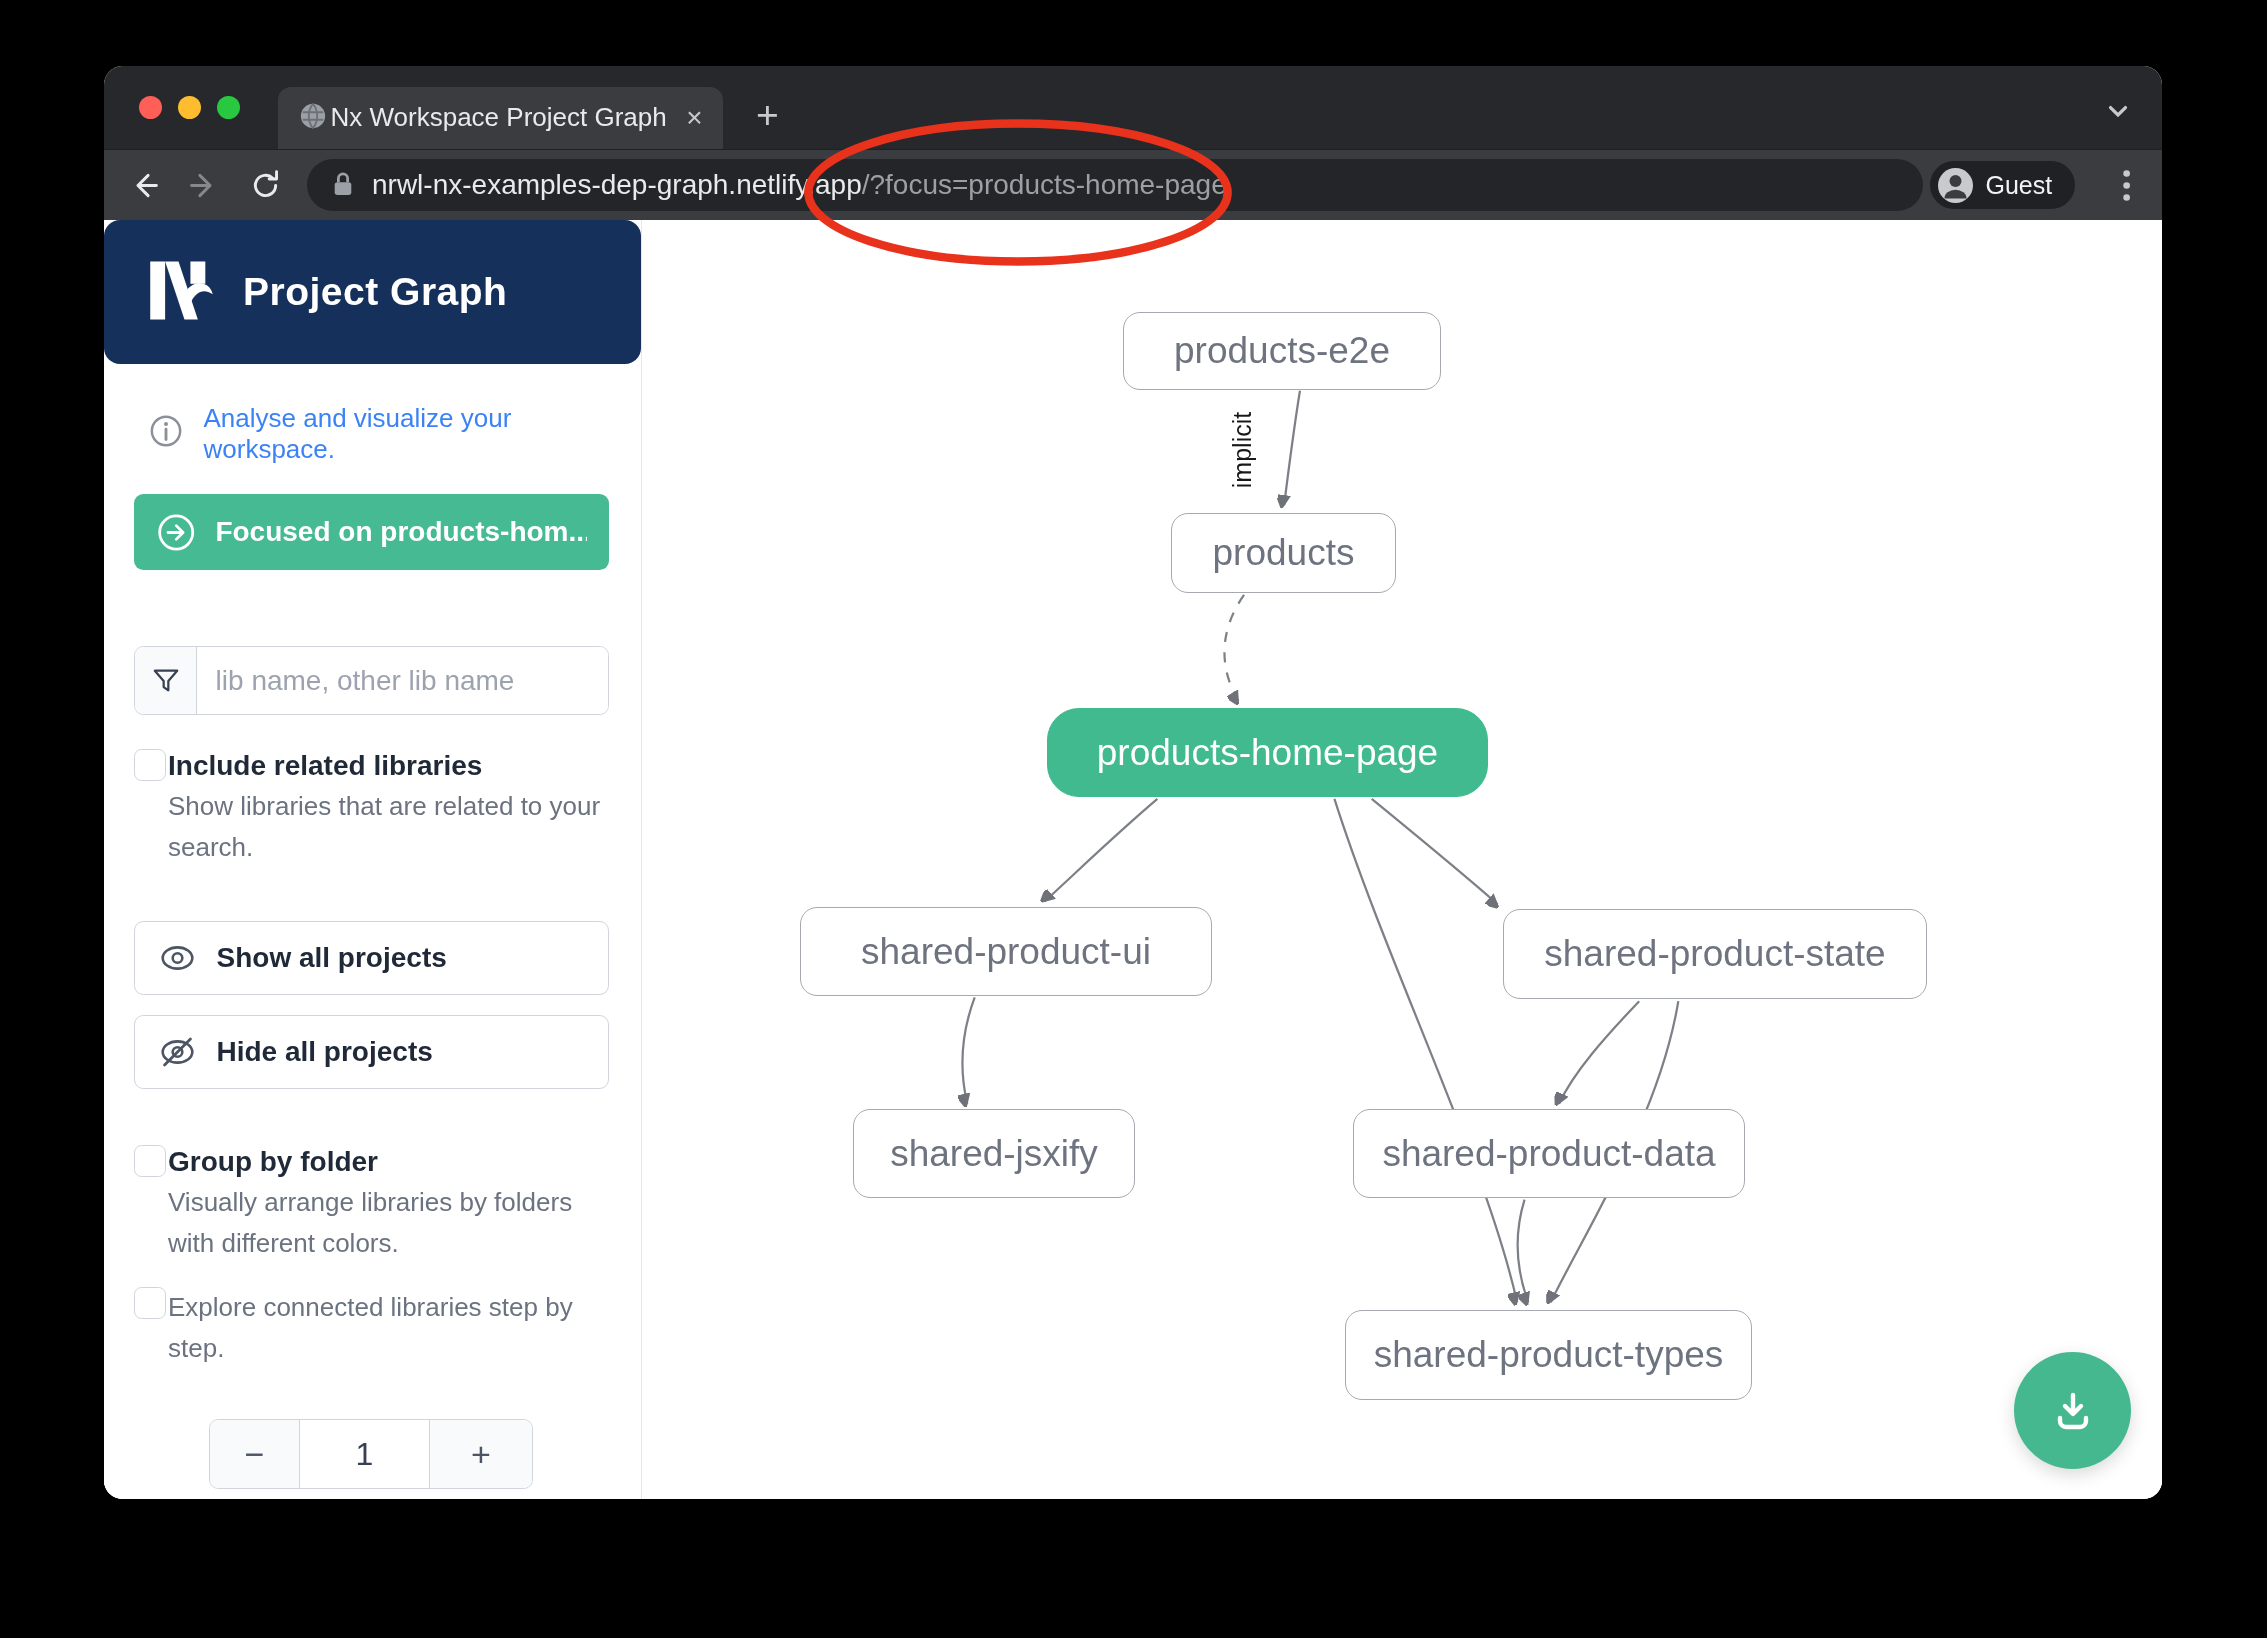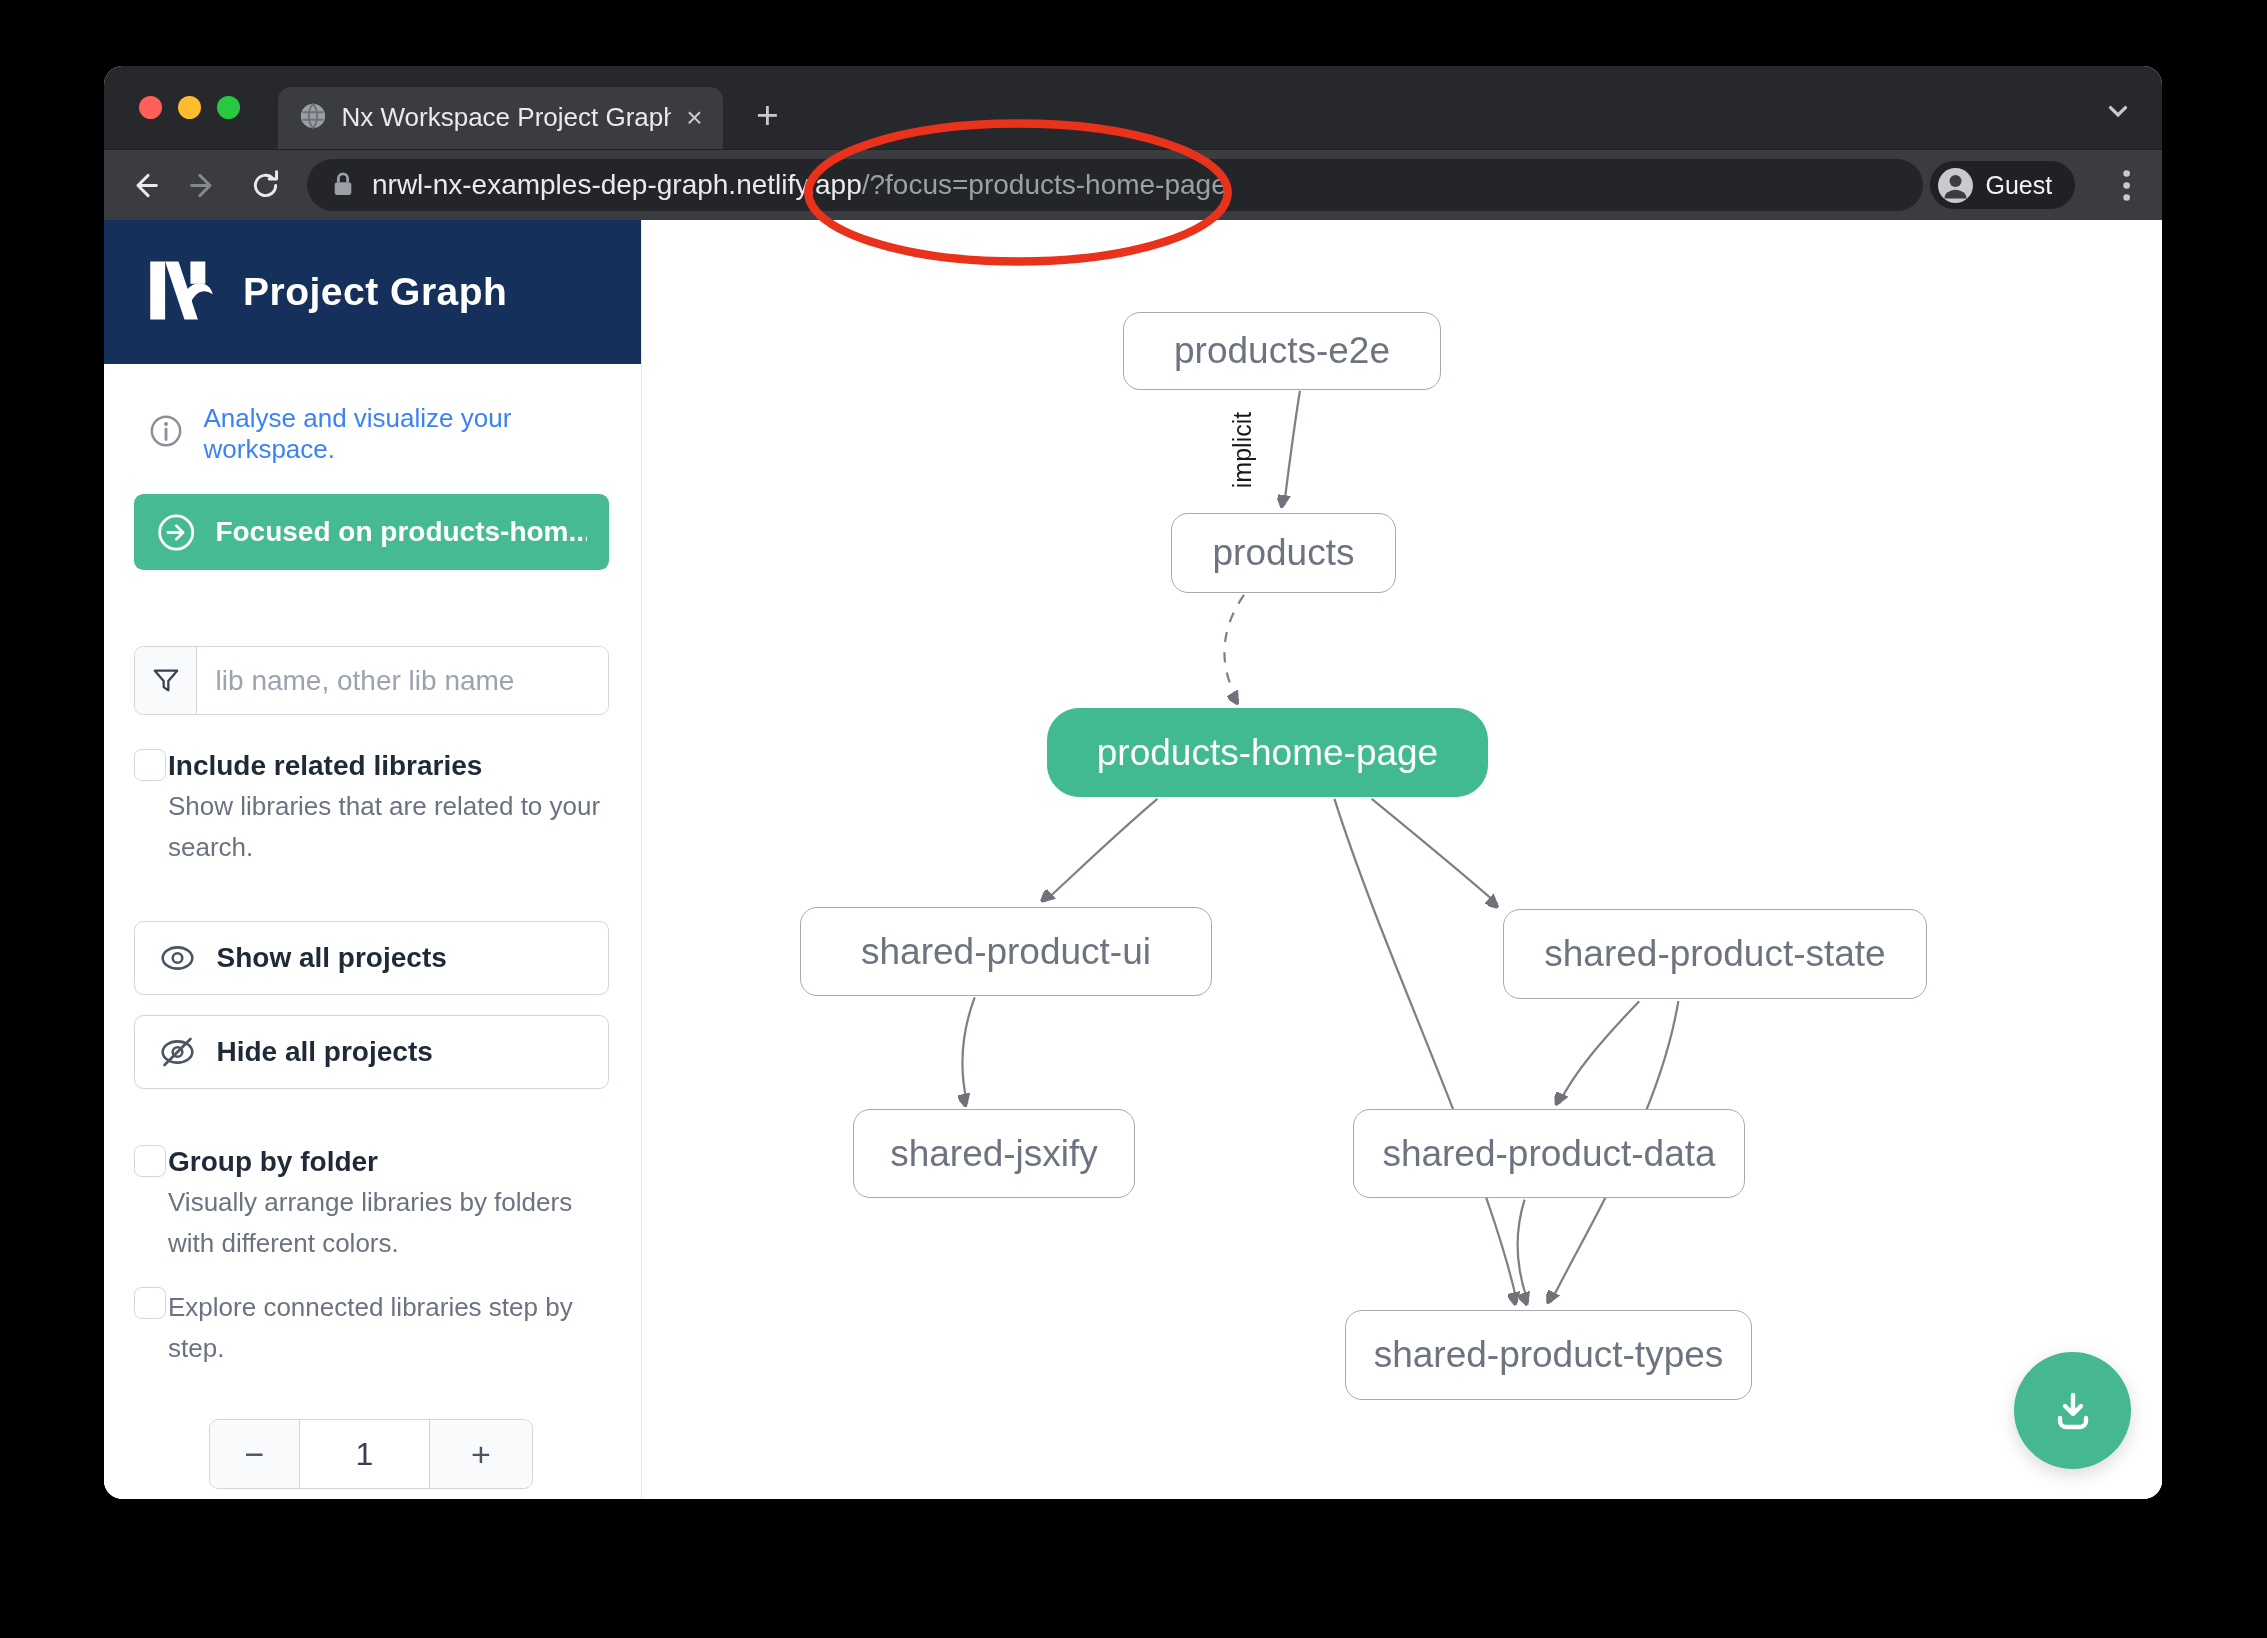--- a/index.html
+++ b/index.html
@@ -7,21 +7,21 @@
   .screen{position:relative;width:2267px;height:1639px;background:#000;overflow:hidden;}
   .window{position:absolute;left:104px;top:66px;width:2058px;height:1433px;border-radius:18.6px;
           overflow:hidden;background:#fff;box-shadow:0 28px 75px rgba(0,0,0,.6);}
 
   
   .tabstrip{position:relative;height:83px;background:#27282b;}
   .lights{position:absolute;left:35px;top:30px;display:flex;gap:16px;}
   .light{width:23px;height:23px;border-radius:50%;}
   .light.red{background:#ff5f57;} .light.yellow{background:#febc2e;} .light.green{background:#28c840;}
   .tab{position:absolute;left:174px;top:20.5px;width:445px;height:62px;background:#3b3c40;
-       border-radius:13px 13px 0 0;display:flex;align-items:center;padding:0 20.5px;gap:15px;}
+       border-radius:13px 13px 0 0;display:flex;align-items:center;padding:0 20.5px;gap:4px;}
   .tab-title{color:#e8eaed;font-size:26px;white-space:nowrap;overflow:hidden;flex:1;}
   .tab-close{color:#c7c9cc;font-size:28px;line-height:1;}
   .newtab{position:absolute;left:643px;top:28px;width:41px;height:41px;color:#c7c9cc;font-size:39px;
           display:flex;align-items:center;justify-content:center;}
   .strip-chevron{position:absolute;left:1997px;top:35px;}
 
   
   .toolbar{position:relative;height:71px;background:#3b3c40;border-top:0.9px solid #1f2022;
            display:flex;align-items:center;}
   .nav-ic{position:absolute;top:17px;width:37px;height:37px;display:flex;align-items:center;justify-content:center;}
@@ -32,21 +32,21 @@
   .url-domain{color:#e8eaed;} .url-path{color:#9aa0a6;}
   .guest{position:absolute;left:1826px;top:11.2px;height:48px;background:#202124;border-radius:24px;
          display:flex;align-items:center;padding:0 22.4px 0 7.5px;gap:13px;}
   .guest-avatar{width:35px;height:35px;border-radius:50%;background:#c8cacd;display:flex;align-items:center;justify-content:center;overflow:hidden;}
   .guest-label{color:#f1f3f4;font-size:25px;}
   .dots{position:absolute;left:2004px;top:17px;width:37px;height:37px;display:flex;align-items:center;justify-content:center;}
 
   
   .content{position:relative;display:flex;height:1279px;background:#fff;}
   .sidebar{position:relative;width:538px;height:100%;background:#fff;border-right:0.9px solid #e5e7eb;flex:none;}
-  .side-head{height:144px;background:#15305a;display:flex;align-items:center;padding:0 0 0 40px;gap:24px;}
+  .side-head{height:144px;background:#15305a;display:flex;align-items:center;padding:0 0 0 40px;gap:24px;border-radius:16px;}
   .side-title{color:#fff;font-size:39px;font-weight:700;letter-spacing:0.5px;}
   .tagline{display:flex;align-items:center;gap:20.5px;padding:39px 0 0 45px;color:#3b82f6;font-size:26px;}
   .focus-btn{position:absolute;left:30px;top:274px;width:475px;height:76px;background:#46ba93;border:none;
              border-radius:9.3px;display:flex;align-items:center;gap:18.6px;padding:0 22.4px;cursor:pointer;}
   .focus-btn span{color:#fff;font-size:28px;font-weight:600;white-space:nowrap;overflow:hidden;}
   .filter{position:absolute;left:30px;top:426px;width:475px;height:69px;border:1.9px solid #d1d5db;border-radius:9.3px;
           display:flex;align-items:stretch;background:#fff;overflow:hidden;}
   .filter-ic{width:62px;background:#f9fafb;border-right:1.9px solid #d1d5db;display:flex;align-items:center;justify-content:center;flex:none;}
   .filter input{border:none;outline:none;flex:1;font-size:28px;color:#3b82f6;padding:0 18.6px;}
   .filter input::placeholder{color:#9ca3af;}

